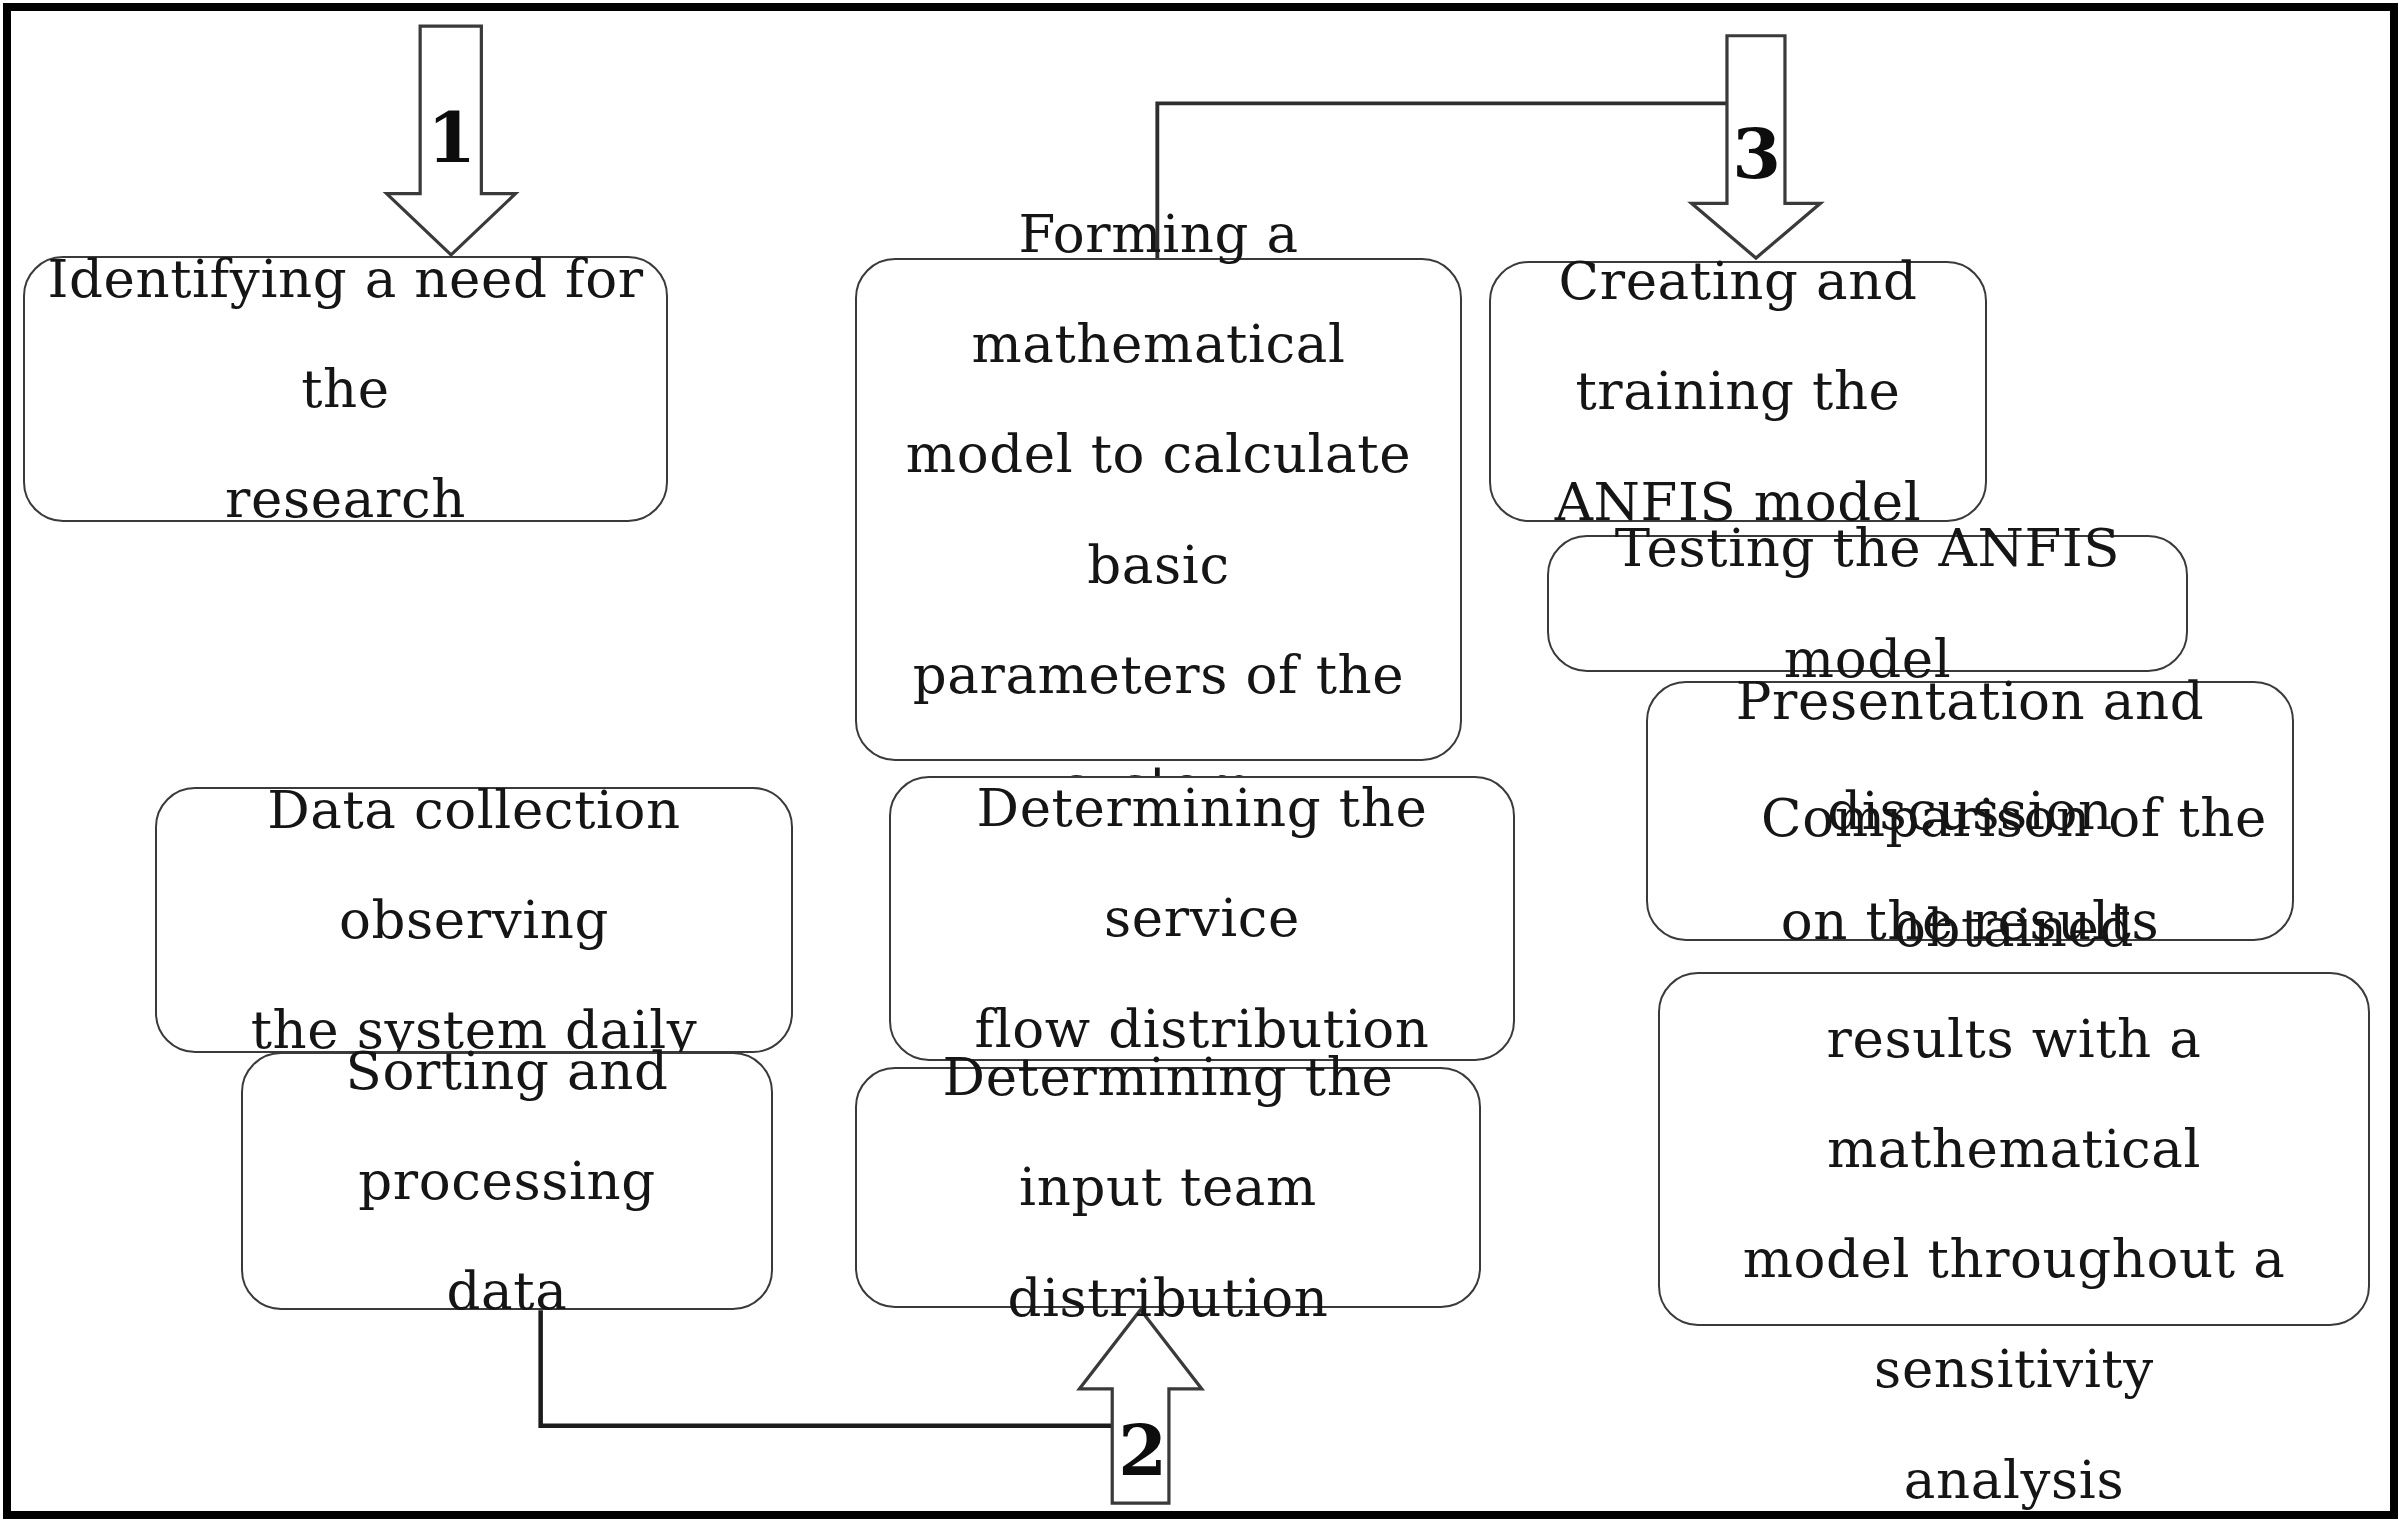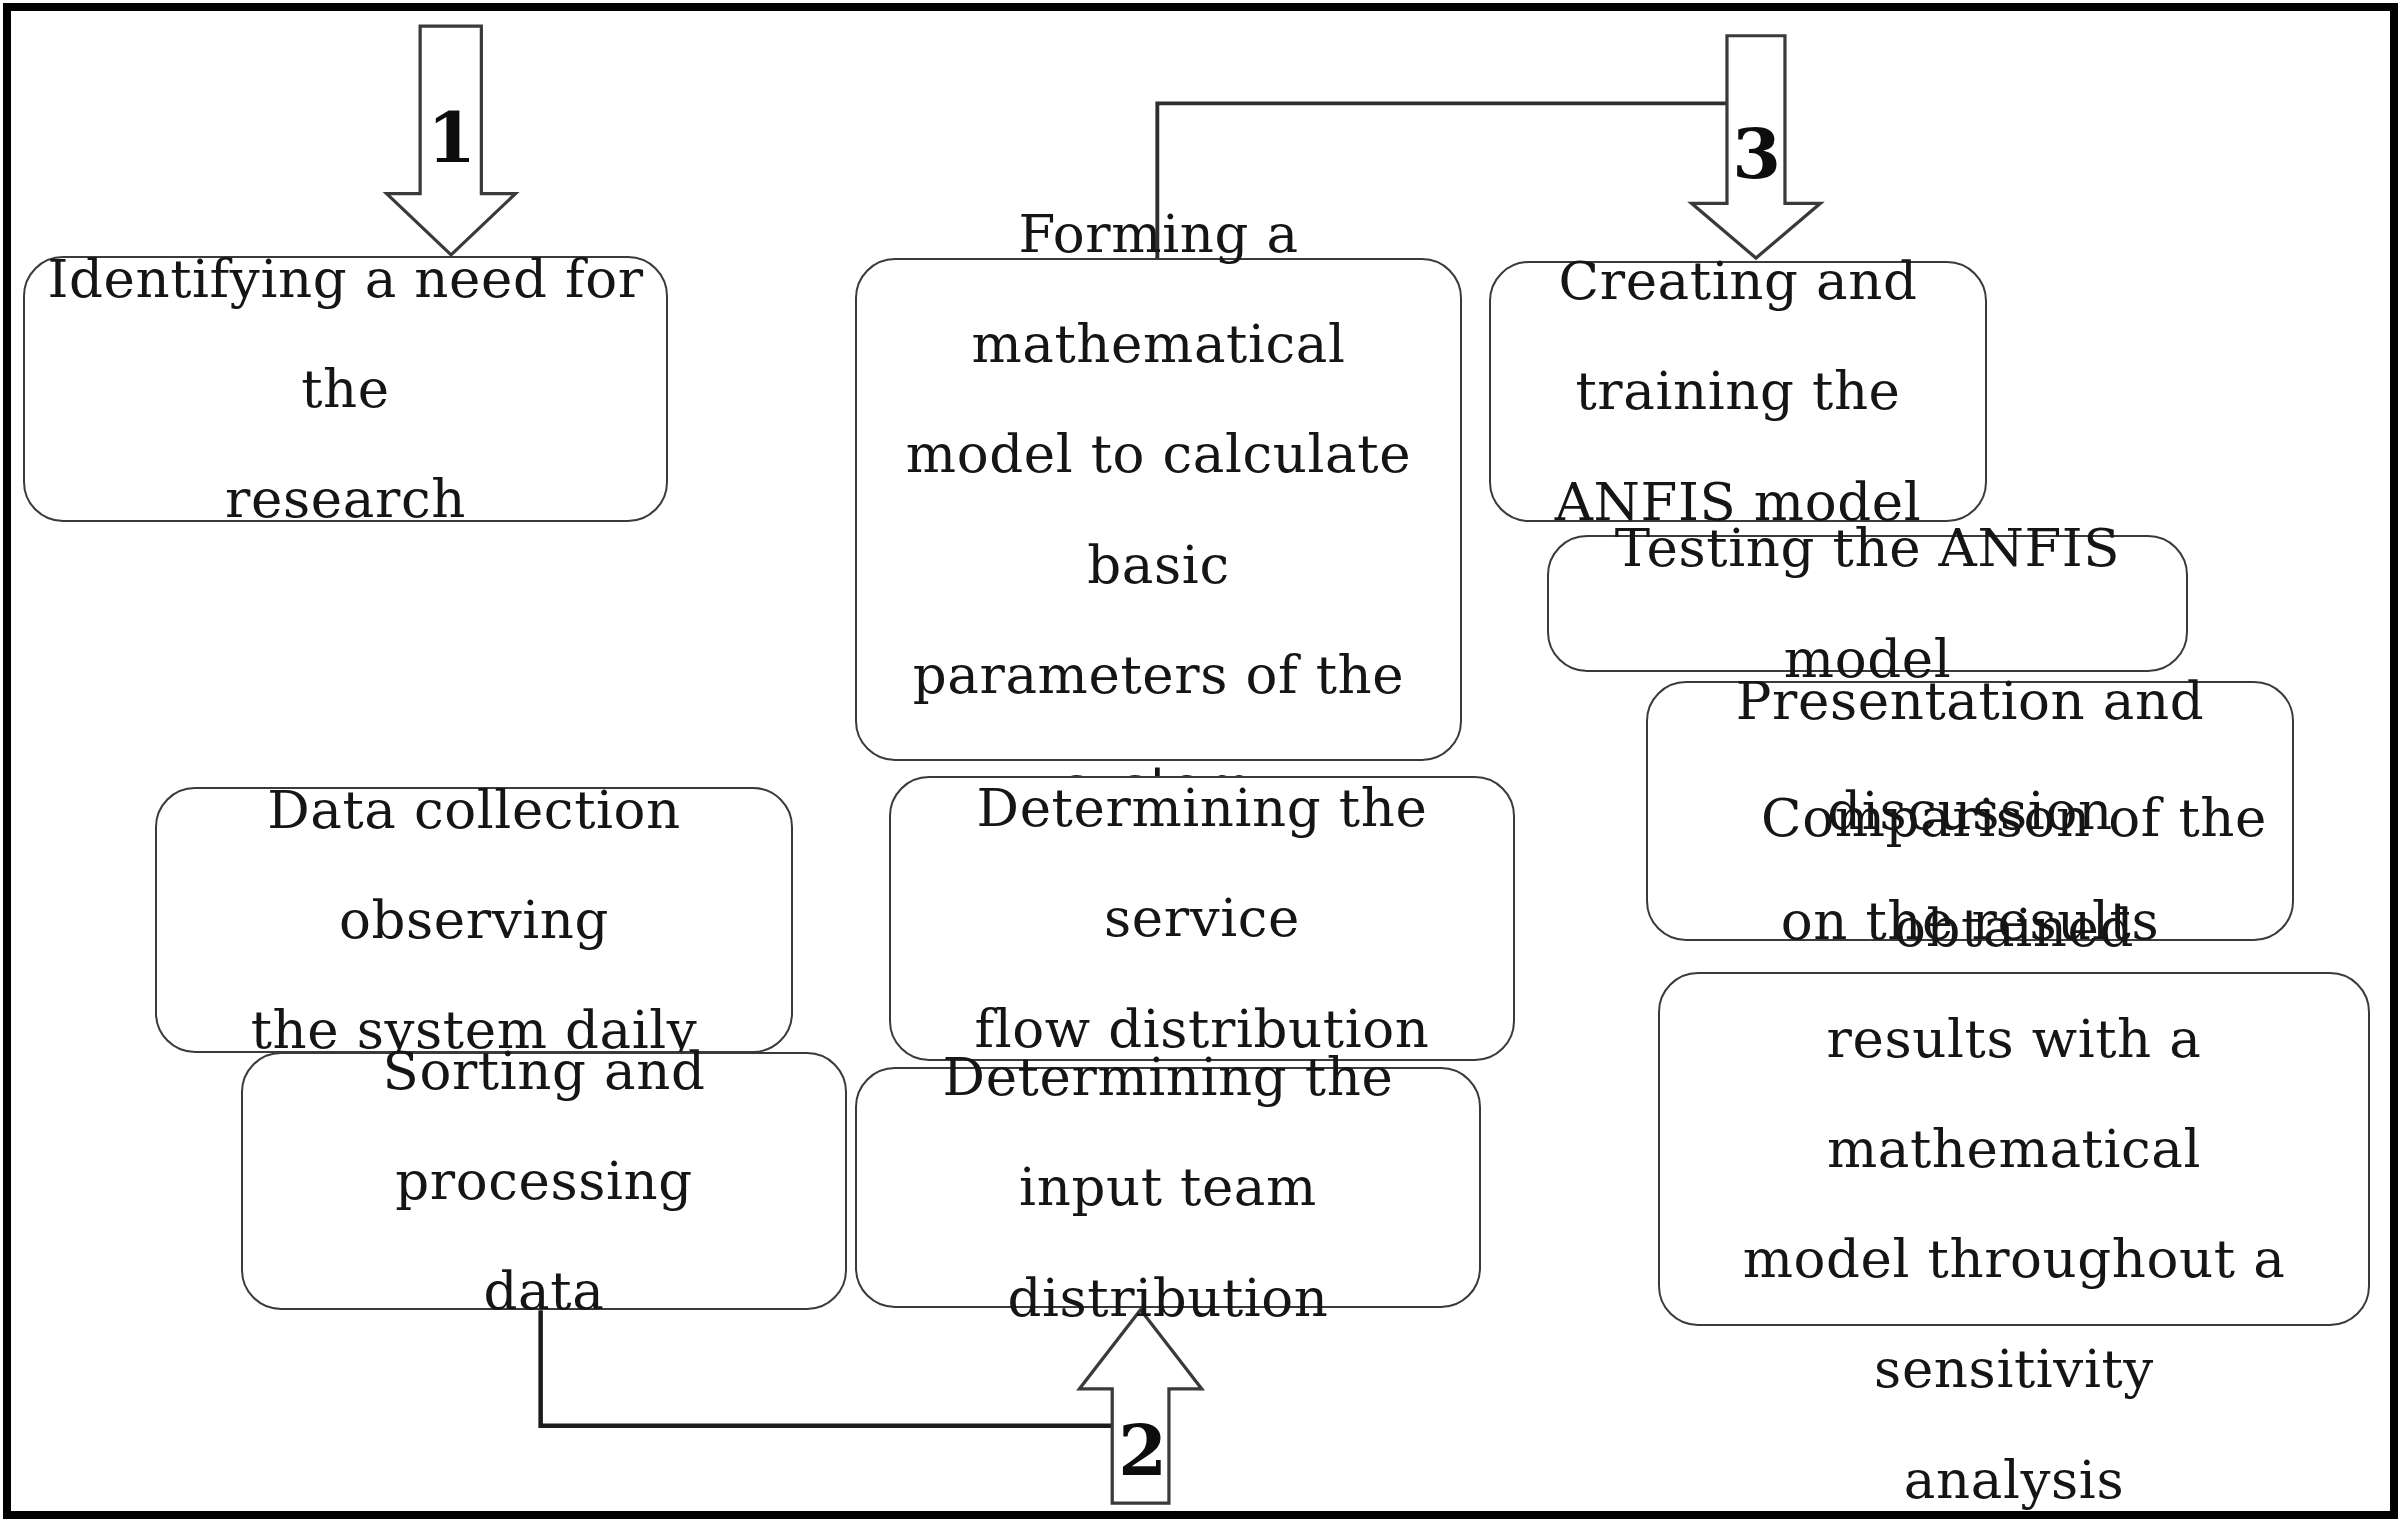--- a/index.html
+++ b/index.html
@@ -30,21 +30,21 @@
   .box span{
     white-space:pre-line;
     font-size:53px;
     line-height:2.08;
     letter-spacing:0.6px;
   }
   
   .b1{left:23px;  top:256px;  width:645px; height:266px;}
   .b2{left:86px; top:521px;  width:638px;  height:266px;}
   .b3{left:155px; top:787px; width:638px;  height:266px;}
-  .b4{left:241px; top:1052px; width:606px;  height:258px;}
+  .b4{left:241px; top:1052px; width:532px;  height:258px;}
   
   .m1{left:855px;top:258px;  width:607px;  height:503px;align-items:center;}
   .m2{left:855px;top:776px; width:626px;  height:285px;margin-left:34px;}
   .m3{left:855px;top:1067px; width:626px;  height:241px;}
   
   .r1{left:1489px;top:261px;  width:498px;  height:261px;}
   .r2{left:1547px;top:535px;  width:641px;  height:137px;}
   .r3{left:1601px;top:681px; width:648px; height:260px;margin-left:45px;}
   .r4{left:1658px;top:972px; width:712px; height:354px;}
   .num{

